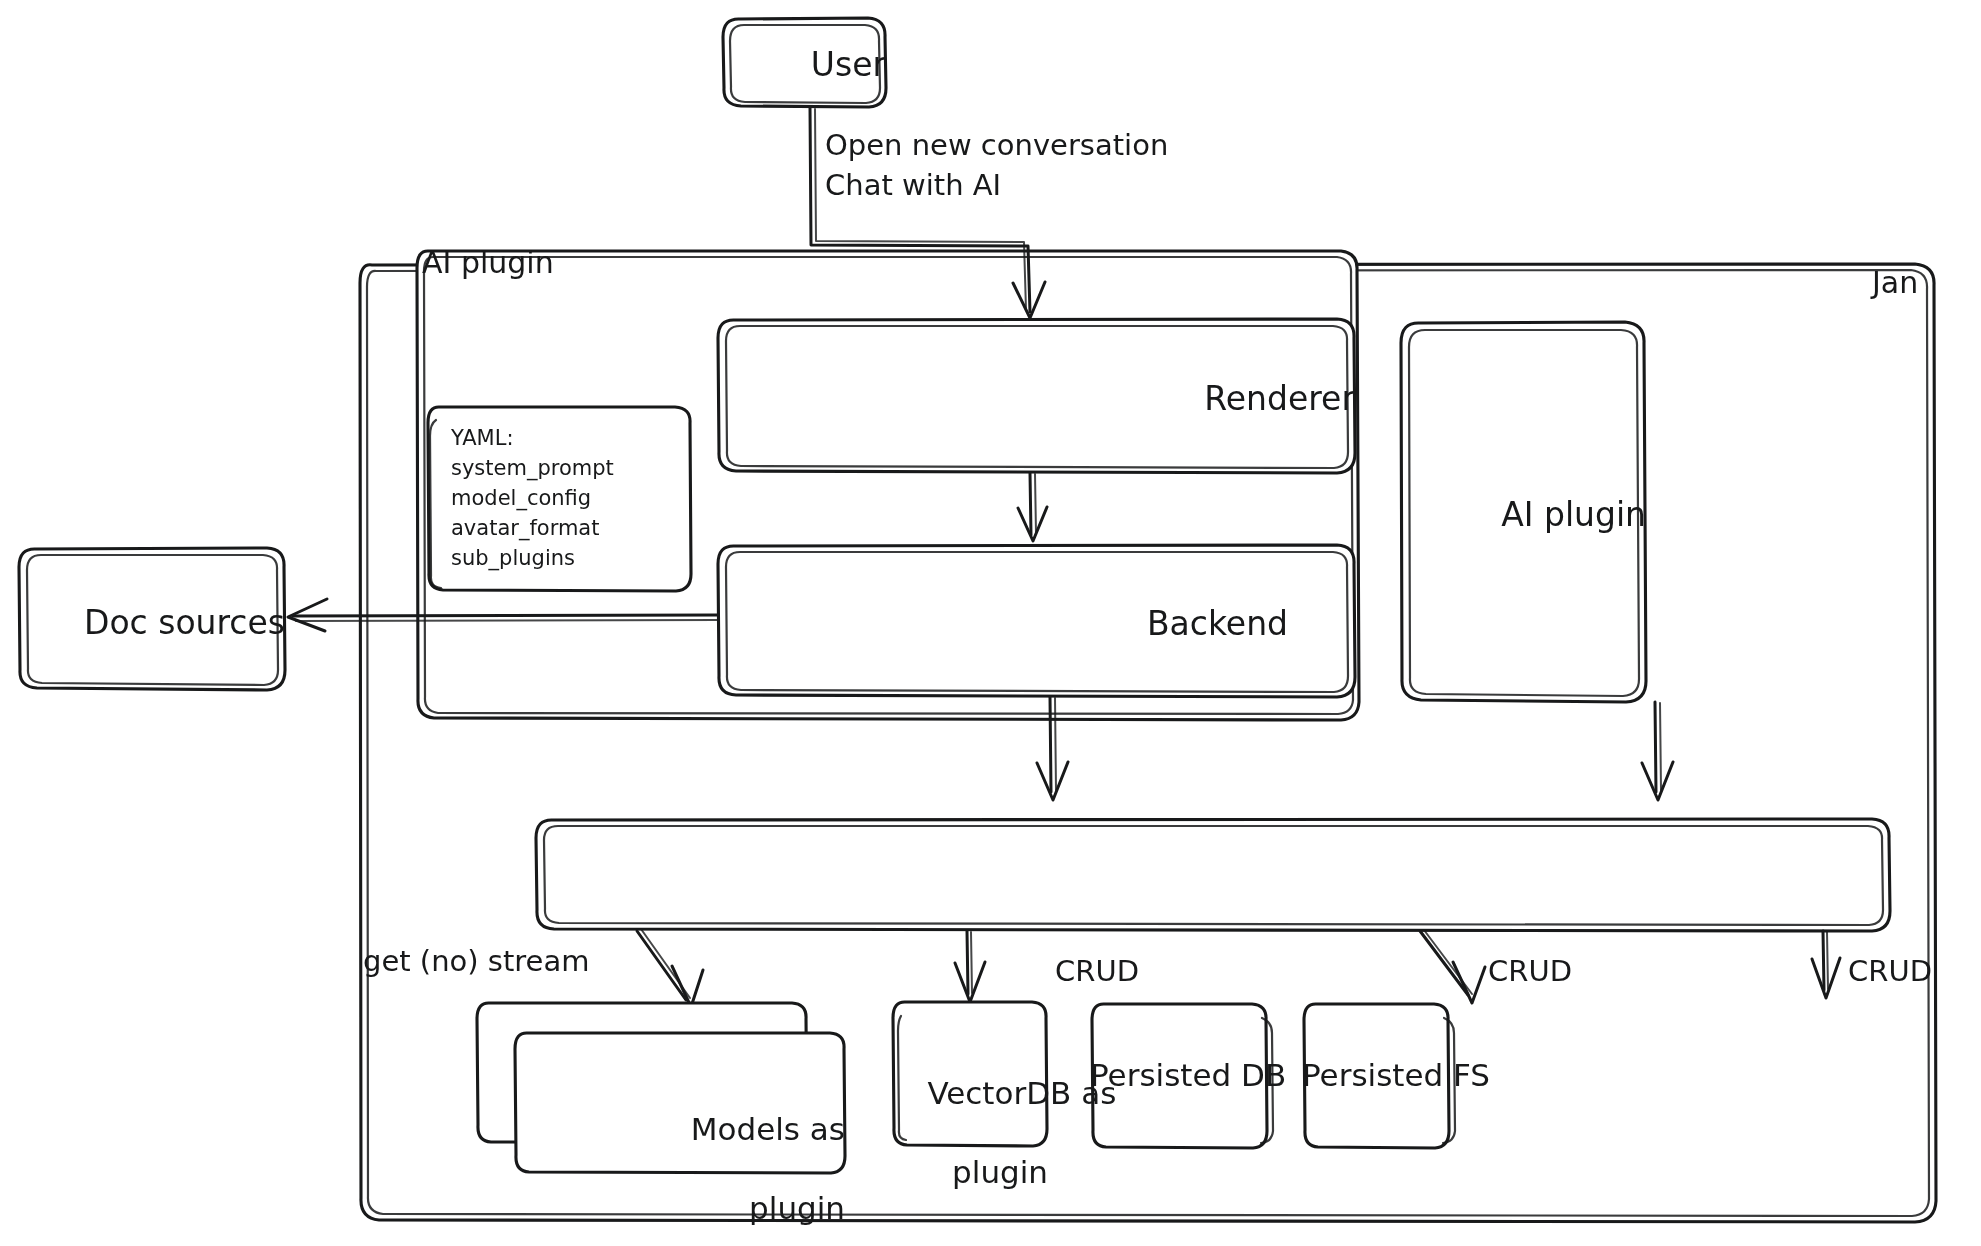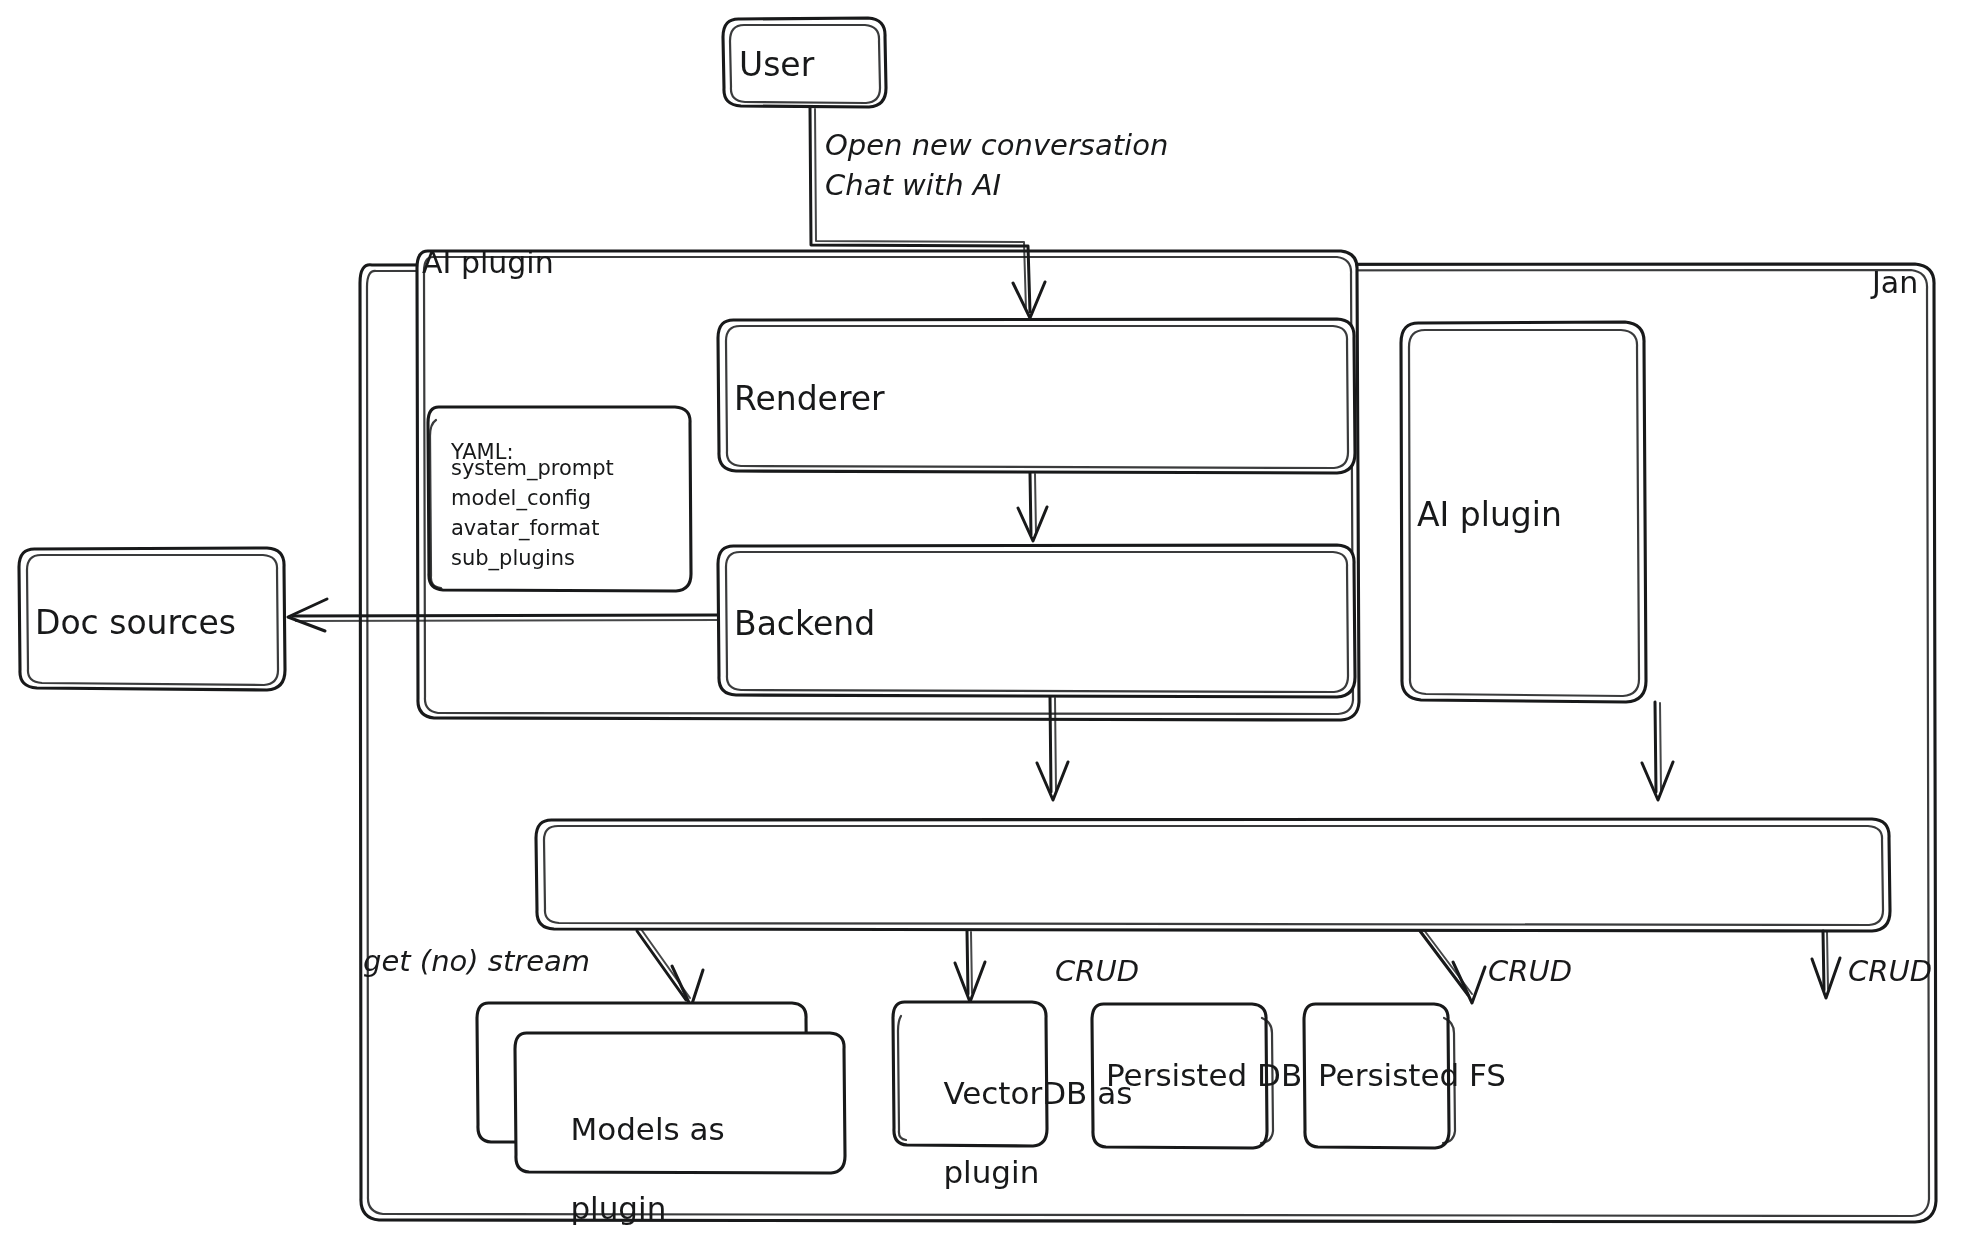--- a/index.html
+++ b/index.html
@@ -22,28 +22,27 @@
     height: 1246px;
   }
   .node-label, .group-label, .edge-label, .note-line {
     position: absolute;
     color: #18191a;
     font-family: "DejaVu Sans", sans-serif;
     white-space: pre;
     pointer-events: none;
   }
   .node-label {
-    text-align: left;
+    text-align: right;
     line-height: 1.28;
-    padding-left: 16px;
   }
   .sz-lg { font-size: 33px; }
   .sz-md { font-size: 31px; }
   .group-label { font-size: 30px; }
-  .edge-label { font-size: 29px; line-height: 1.35; font-style: italic; }
+  .edge-label { font-size: 29px; line-height: 1.35; }
   .note-line { font-size: 21px; line-height: 1.0; }
 </style>
 </head>
 <body>
 
 <div id="canvas">
 
   <svg class="layer" viewBox="0 0 1981 1246" xmlns="http://www.w3.org/2000/svg">
     <defs>
       <style>
@@ -182,21 +181,21 @@
 
   <div class="node-label sz-lg" style="left:723px; top:44px; width:163px;">User</div>
 
   <div class="edge-label" style="left:825px; top:126px;">Open new conversation</div>
   <div class="edge-label" style="left:825px; top:166px;text-align:center;">Chat with AI</div>
 
   <div class="node-label sz-lg" style="left:718px; top:378px; width:637px;">Renderer</div>
 
   <div class="node-label sz-lg" style="left:718px; top:603px; width:570px;">Backend</div>
 
-  <div class="note-line" style="left:451px; top:428px;margin-top:14px;">YAML:</div>
+  <div class="note-line" style="left:451px; top:428px;">YAML:</div>
   <div class="note-line" style="left:451px; top:458px;">system_prompt</div>
   <div class="note-line" style="left:451px; top:488px;">model_config</div>
   <div class="note-line" style="left:451px; top:518px;">avatar_format</div>
   <div class="note-line" style="left:451px; top:548px;">sub_plugins</div>
 
   <div class="node-label sz-lg" style="left:19px; top:602px; width:266px;">Doc sources</div>
 
   <div class="node-label sz-lg" style="left:1401px; top:494px; width:245px;">AI plugin</div>
 
 

